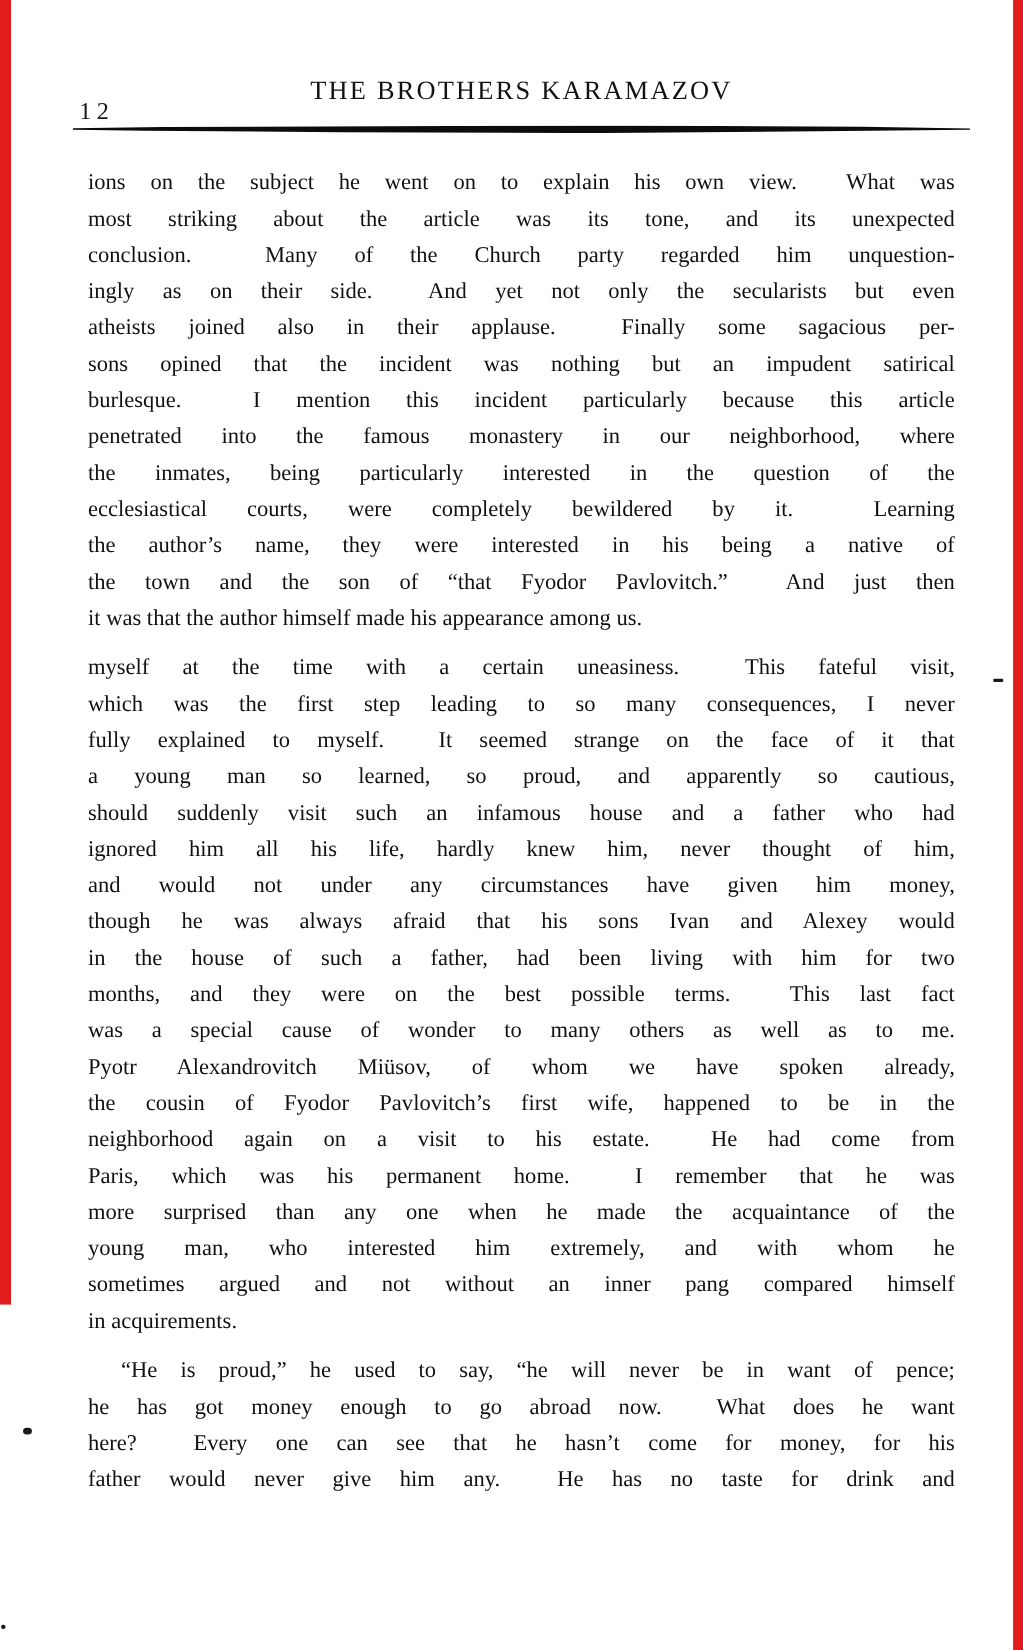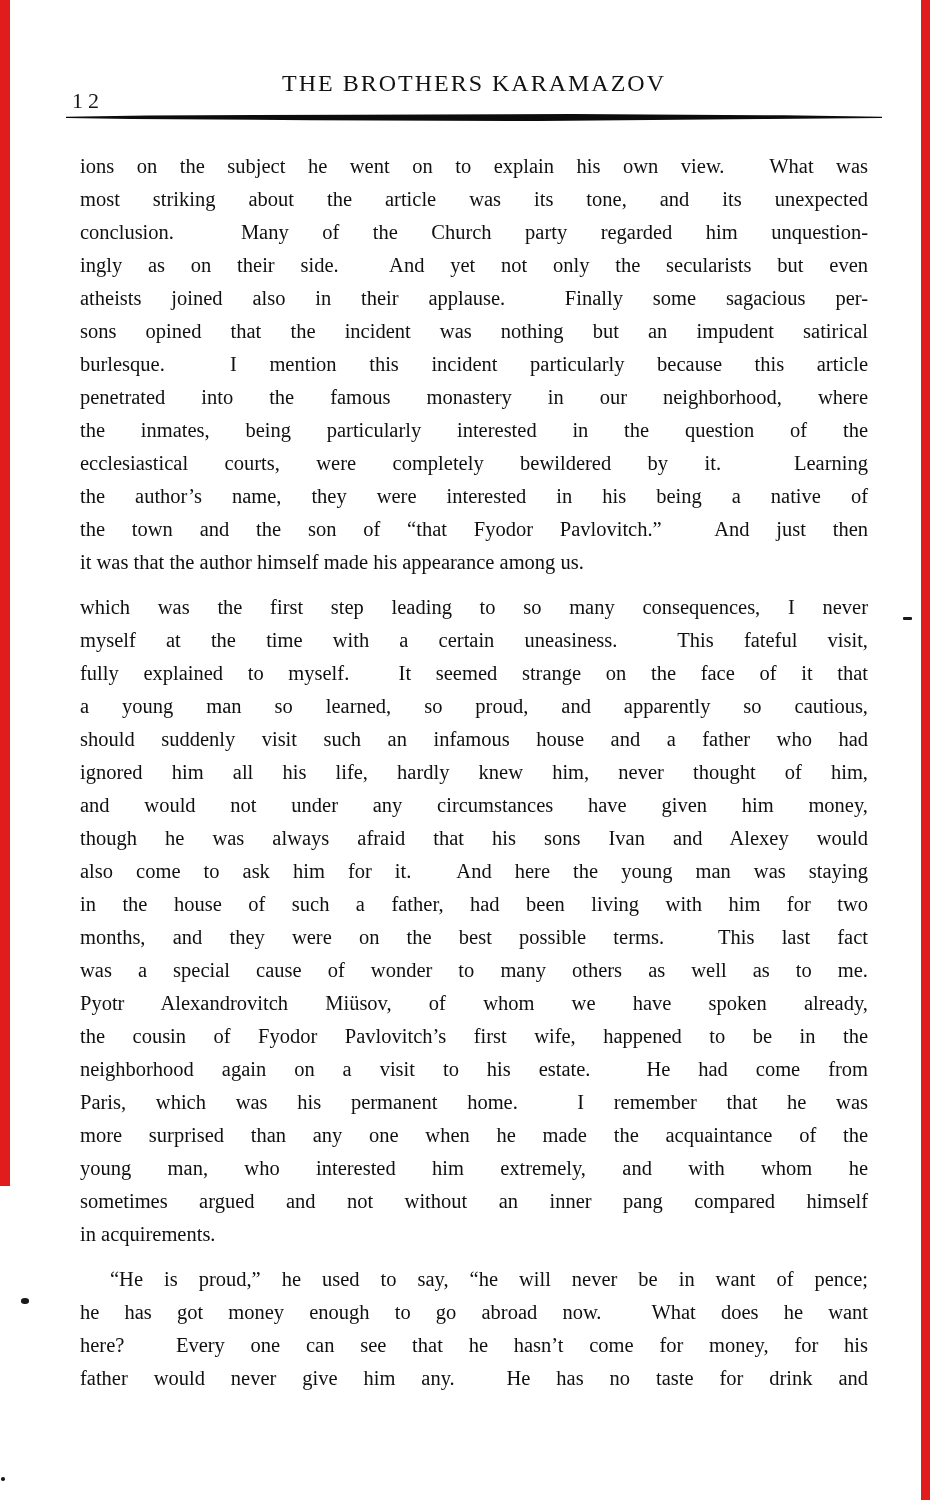--- a/index.html
+++ b/index.html
@@ -113,29 +113,28 @@
         <div class="line">sons opined that the incident was nothing but an impudent satirical</div>
         <div class="line">burlesque.  I mention this incident particularly because this article</div>
         <div class="line">penetrated into the famous monastery in our neighborhood, where</div>
         <div class="line">the inmates, being particularly interested in the question of the</div>
         <div class="line">ecclesiastical courts, were completely bewildered by it.  Learning</div>
         <div class="line">the author’s name, they were interested in his being a native of</div>
         <div class="line">the town and the son of “that Fyodor Pavlovitch.”  And just then</div>
         <div class="line last-short">it was that the author himself made his appearance among us.</div>
       </div>
       <div class="paragraph">
+        <div class="line">myself at the time with a certain uneasiness.  This fateful visit,</div>
         <div class="line">which was the first step leading to so many consequences, I never</div>
-        <div class="line">myself at the time with a certain uneasiness.  This fateful visit,</div>
         <div class="line">fully explained to myself.  It seemed strange on the face of it that</div>
         <div class="line">a young man so learned, so proud, and apparently so cautious,</div>
         <div class="line">should suddenly visit such an infamous house and a father who had</div>
         <div class="line">ignored him all his life, hardly knew him, never thought of him,</div>
         <div class="line">and would not under any circumstances have given him money,</div>
         <div class="line">though he was always afraid that his sons Ivan and Alexey would</div>
-        <div class="line">also come to ask him for it.  And here the young man was staying</div>
         <div class="line">in the house of such a father, had been living with him for two</div>
         <div class="line">months, and they were on the best possible terms.  This last fact</div>
         <div class="line">was a special cause of wonder to many others as well as to me.</div>
         <div class="line">Pyotr Alexandrovitch Miüsov, of whom we have spoken already,</div>
         <div class="line">the cousin of Fyodor Pavlovitch’s first wife, happened to be in the</div>
         <div class="line">neighborhood again on a visit to his estate.  He had come from</div>
         <div class="line">Paris, which was his permanent home.  I remember that he was</div>
         <div class="line">more surprised than any one when he made the acquaintance of the</div>
         <div class="line">young man, who interested him extremely, and with whom he</div>
         <div class="line">sometimes argued and not without an inner pang compared himself</div>

